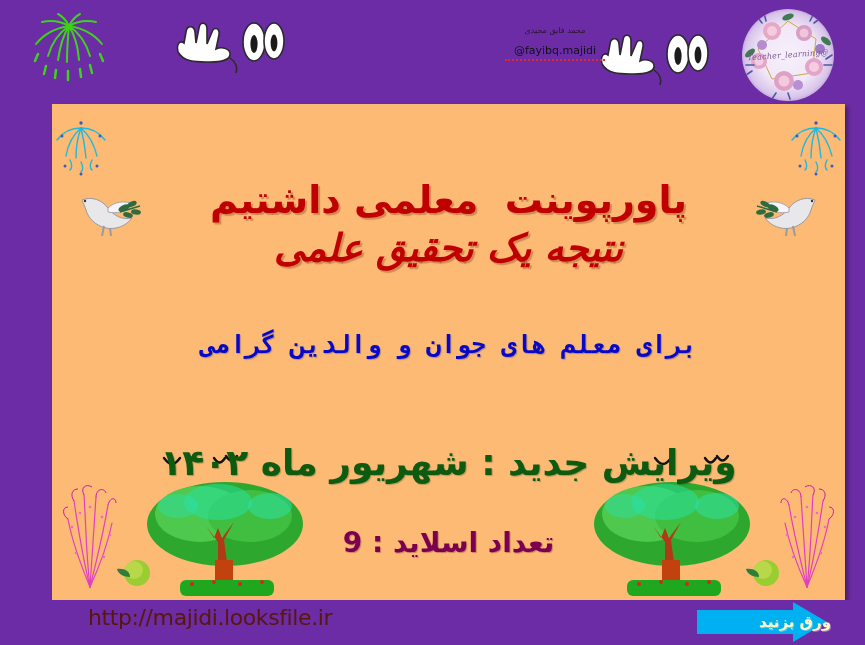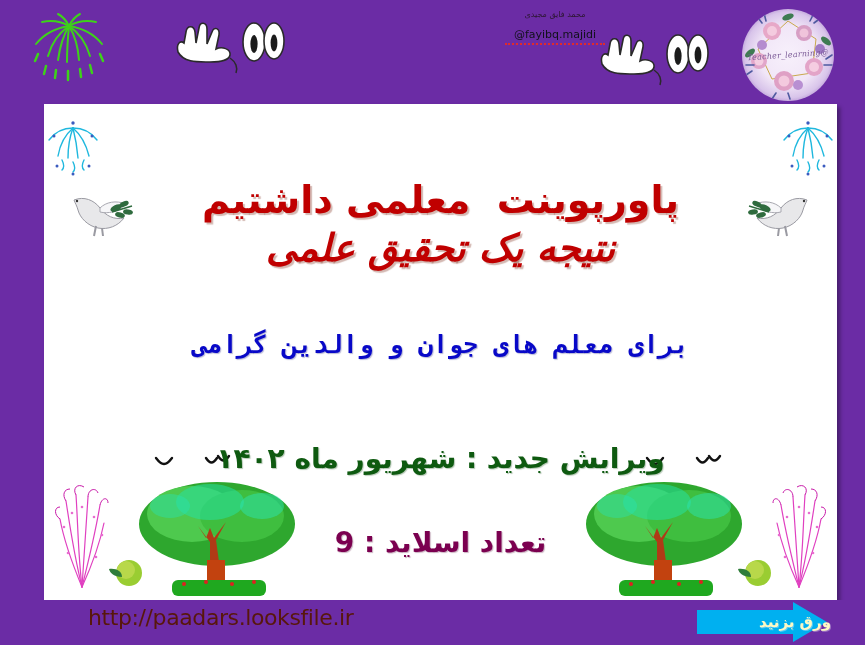--- a/index.html
+++ b/index.html
@@ -31,21 +31,21 @@
   
   #fw-green { left: 22px; top: 8px; width: 94px; height: 80px; }
 
   
   .hand-eyes { width: 118px; height: 62px; }
   #hand-eyes-1 { left: 168px; top: 16px; }
   #hand-eyes-2 { left: 592px; top: 28px; }
 
   
   #handle-block {
-    left: 505px; top: 10px;
+    left: 505px; top: 26px;
     width: 100px;
     text-align: center;
     line-height: 1.15;
   }
   #handle-name {
     font-size: 8px;
     color: #2b1630;
     direction: rtl;
     display: block;
     letter-spacing: .3px;
@@ -78,23 +78,23 @@
     font-size: 8px;
     font-style: italic;
     color: #7a5a96;
     font-family: "DejaVu Serif", serif;
     letter-spacing: .2px;
   }
 
   
   #slide {
     position: absolute;
-    left: 44px; top: 104px;
+    left: 52px; top: 104px;
     width: 793px; height: 497px;
-    background: #ffffff;
+    background: #fdba74;
     box-shadow: 3px 3px 4px rgba(0,0,0,.35);
     overflow: hidden;
   }
 
   .deco { position: absolute; }
   #spark-tl { left: 0px;  top: 14px; width: 58px; height: 58px; }
   #spark-tr { right: 0px; top: 14px; width: 58px; height: 58px; }
   #dove-l  { left: 26px;  top: 82px; width: 64px; height: 52px; }
   #dove-r  { right: 26px; top: 82px; width: 64px; height: 52px; }
 
@@ -138,21 +138,21 @@
     font-size: 25px;
     text-shadow: 1px 1px 1px rgba(20,20,120,.3);
     font-family: Liberation Mono, monospace;
   }
 
   #version-line {
     position: absolute;
     left: 0; right: 0;
     top: 338px;
     color: #0E5A10;
-    font-size: 28px;
+    font-size: 36px;
     text-shadow: 1px 1px 1px rgba(10,70,10,.3);
   }
 
   #slidecount-line {
     position: absolute;
     left: 0; right: 0;
     top: 422px;
     color: #7B0050;
     font-size: 28px;
     text-shadow: 1px 1px 1px rgba(80,0,50,.3);
@@ -526,21 +526,21 @@
     <div id="text-col">
       <div class="ln" id="title-line1">پاورپوینت  معلمی داشتیم</div>
       <div class="ln" id="title-line2">نتیجه یک تحقیق علمی</div>
       <div class="ln" id="subtitle">برای معلم های جوان و والدین گرامی</div>
       <div class="ln" id="version-line">ویرایش جدید : شهریور ماه ۱۴۰۲</div>
       <div class="ln" id="slidecount-line">تعداد اسلاید : 9</div>
     </div>
   </div>
 
   <div id="bottom-bar">
-    <div id="site-url">http://paadars.looksfile.ir</div>
+    <div id="site-url">http://majidi.looksfile.ir</div>
     <div id="next-button">
       <svg viewBox="0 0 130 40" width="130" height="40" aria-hidden="true">
         <path d="M0 8 L96 8 L96 0 L130 20 L96 40 L96 32 L0 32 Z" fill="#00B0F0"></path>
       </svg>
     </div>
     <div id="next-label">ورق بزنید</div>
   </div>
 
 </div>
 

